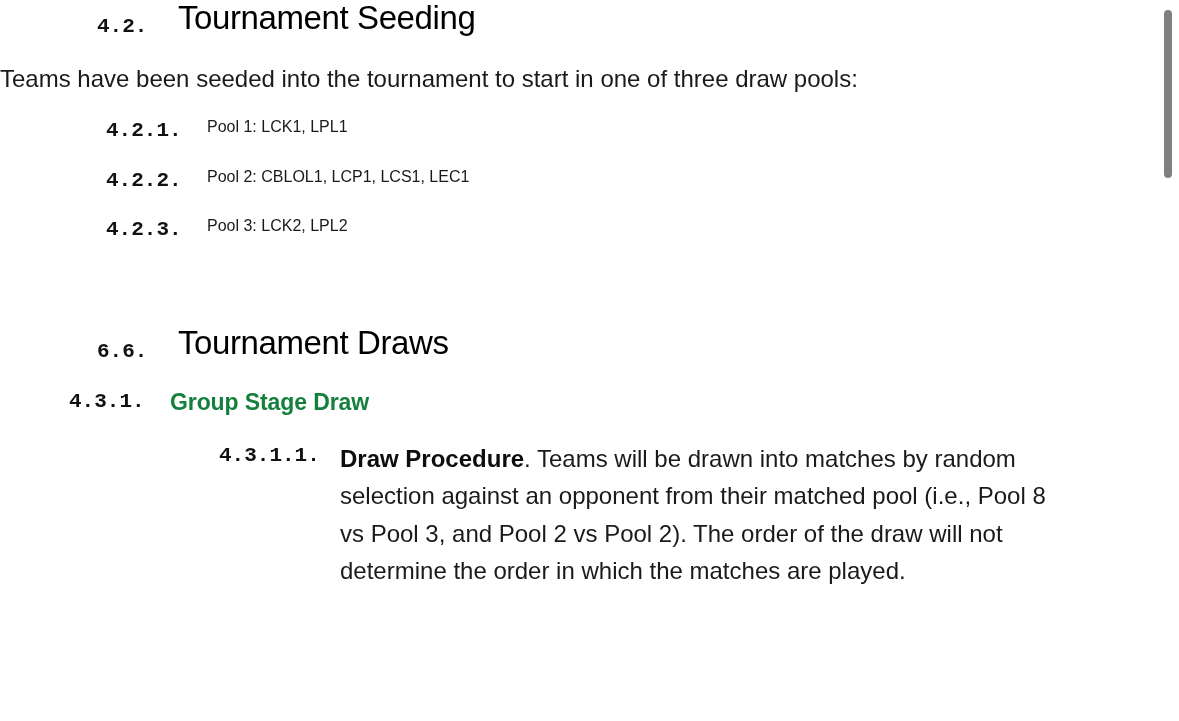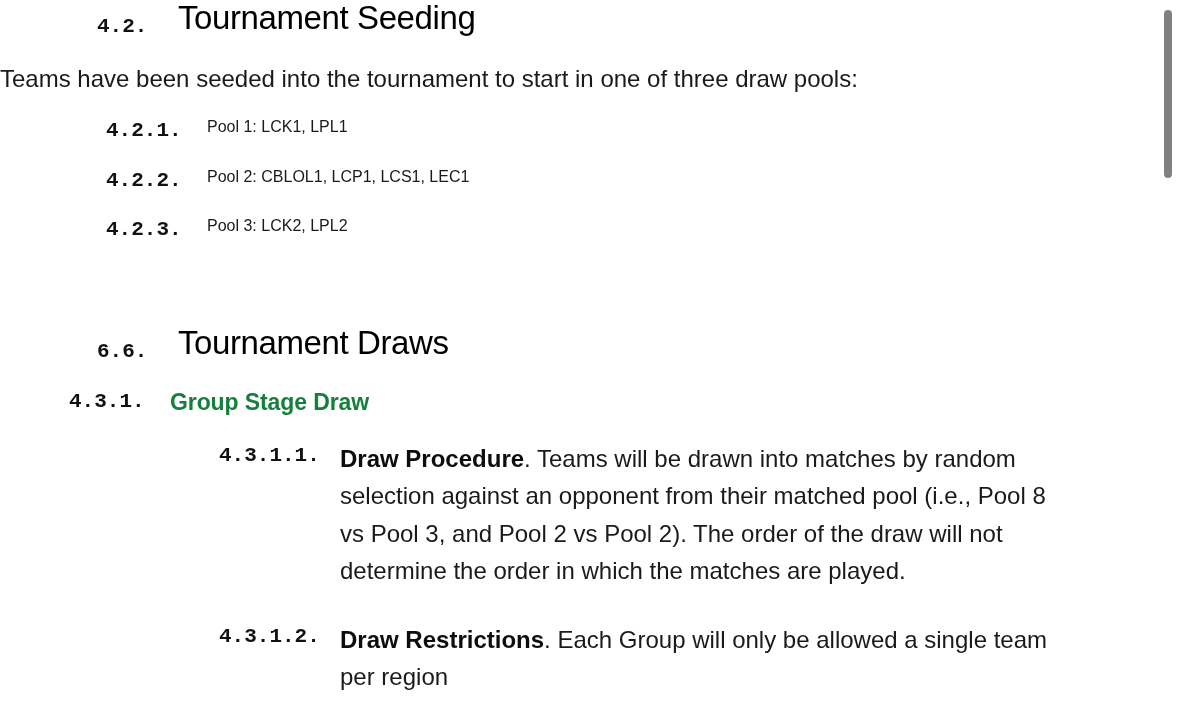--- a/index.html
+++ b/index.html
@@ -199,24 +199,18 @@
 
   <div class="row l4-row">
     <div class="num">4.3.1.1.</div>
     <div class="content">
       <span class="lead">Draw Procedure</span><span>. Teams will be drawn into matches by random selection against an opponent from their matched pool (i.e., Pool 8 vs Pool 3, and Pool 2 vs Pool 2). The order of the draw will not determine the order in which the matches are played.</span>
     </div>
   </div>
 
   <div class="sp-between-l4"></div>
 
-  <div class="row l4-row">
-    <div class="num">4.3.1.2.</div>
-    <div class="content">
-      <span class="lead">Draw Restrictions</span><span>. Each Group will only be allowed a single team per region</span>
-    </div>
-  </div>
 
   <div class="scrollbar-track">
     <div class="scrollbar-thumb"></div>
   </div>
 
 </div>
 
 </body></html>

